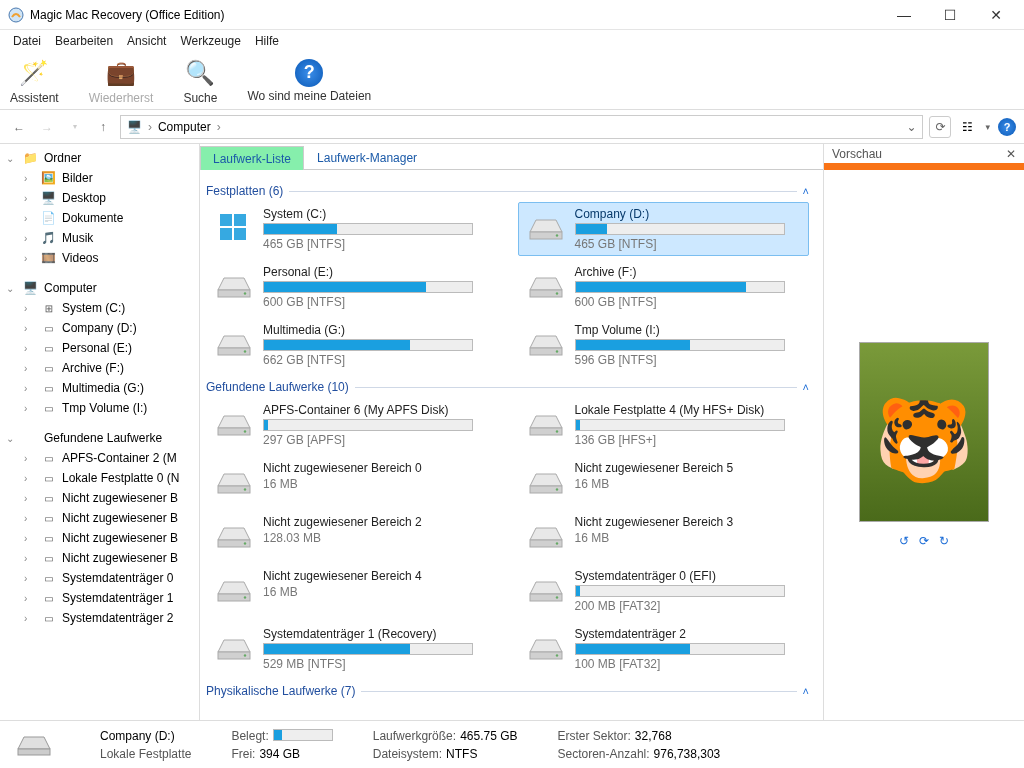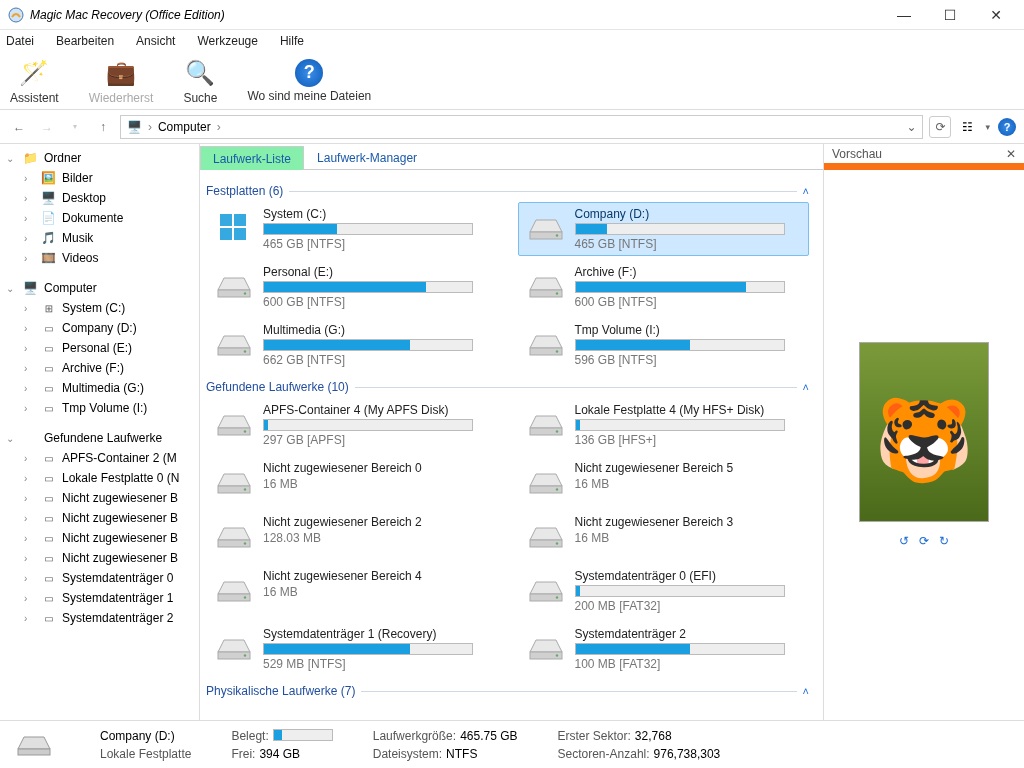--- a/index.html
+++ b/index.html
@@ -1,22 +1,22 @@
 <!DOCTYPE html>
 <html><head>
 <meta charset="utf-8">
 <style>
 * { box-sizing: border-box; margin: 0; padding: 0; font-family: "Segoe UI", Tahoma, sans-serif; font-size: 12px; }
 body { background: #fff; width: 1024px; height: 768px; overflow: hidden; display: flex; flex-direction: column; }
 .titlebar { height: 30px; display: flex; align-items: center; padding: 0 8px; border-bottom: 1px solid #e5e5e5; }
 .titlebar .appicon { width: 16px; height: 16px; margin-right: 6px; }
-.titlebar .title { flex: 1; font-style: italic; }
+.titlebar .title { flex: 1; }
 .titlebar .winbtns { display: flex; gap: 18px; padding-right: 6px; }
 .titlebar .winbtn { width: 28px; text-align: center; font-size: 14px; color: #333; cursor: default; }
-.menubar { height: 22px; display: flex; align-items: center; gap: 22px; padding: 0 6px; color: #222; }
+.menubar { height: 22px; display: flex; align-items: center; gap: 14px; padding: 0 13px; color: #222; }
 .menubar span { cursor: default; }
 .toolbar { height: 58px; display: flex; align-items: center; padding: 4px 10px; gap: 30px; border-bottom: 1px solid #ddd; }
 .tbtn { display: flex; flex-direction: column; align-items: center; gap: 2px; color: #333; }
 .tbtn.disabled { color: #aaa; }
 .tbtn .ico { width: 32px; height: 32px; display: flex; align-items: center; justify-content: center; font-size: 24px; }
 .navbar { height: 34px; display: flex; align-items: center; padding: 0 8px; gap: 6px; border-bottom: 1px solid #ddd; }
 .navbtn { width: 22px; height: 22px; display: flex; align-items: center; justify-content: center; color: #666; border-radius: 3px; }
 .navbtn.disabled { color: #ccc; }
 .crumb { flex: 1; border: 1px solid #ccc; height: 24px; display: flex; align-items: center; padding: 0 6px; gap: 6px; }
 .crumb .sep { color: #888; }
@@ -373,21 +373,21 @@
         <div class="drivegrid">
           <div class="drive">
     <div class="dic">
               <svg width="40" height="34" viewBox="0 0 40 34">
                 <path d="M4 22 L10 10 L30 10 L36 22 Z" fill="#e8e8e8" stroke="#aaa"></path>
                 <rect x="4" y="22" width="32" height="7" fill="#d0d0d0" stroke="#aaa"></rect>
                 <circle cx="31" cy="25.5" r="1.2" fill="#6a6"></circle>
               </svg>
             </div>
     <div class="dbody">
-      <div class="dname">APFS-Container 4 (My APFS Disk)</div>
+      <div class="dname">APFS-Container 6 (My APFS Disk)</div>
       <div class="bar">
                 <div class="fill" style="width:2%"></div>
               </div>
       <div class="dsub">297 GB [APFS]</div>
     </div>
   </div>
           <div class="drive">
     <div class="dic">
               <svg width="40" height="34" viewBox="0 0 40 34">
                 <path d="M4 22 L10 10 L30 10 L36 22 Z" fill="#e8e8e8" stroke="#aaa"></path>

